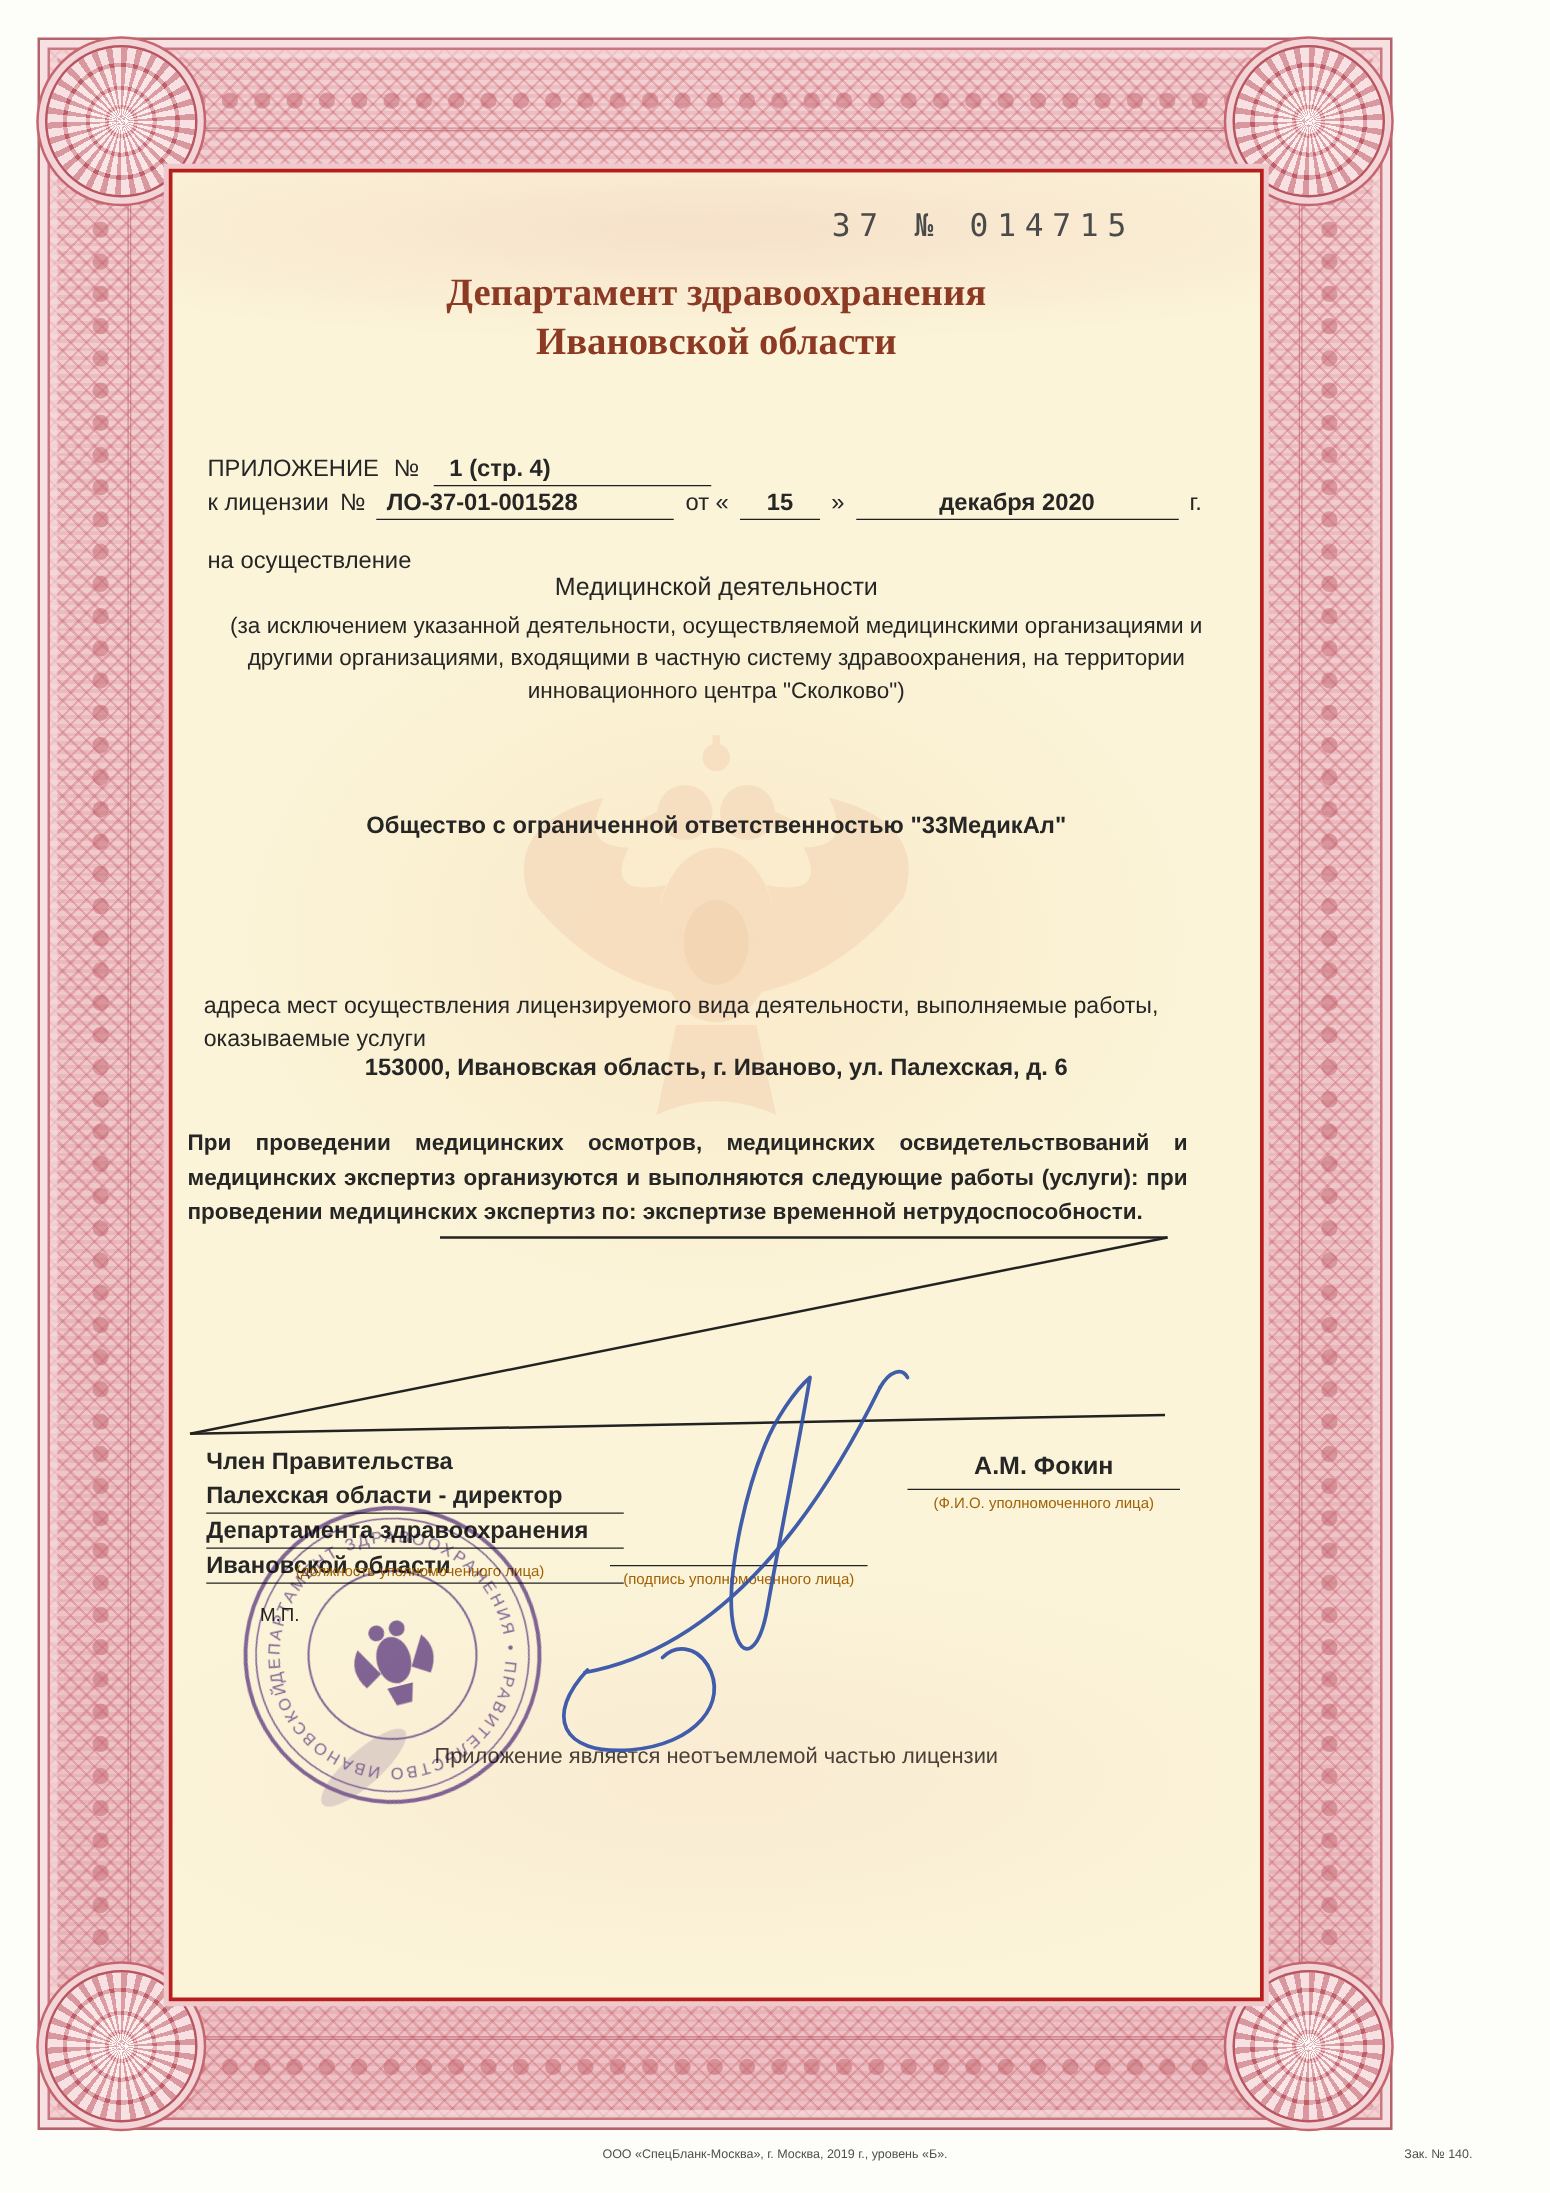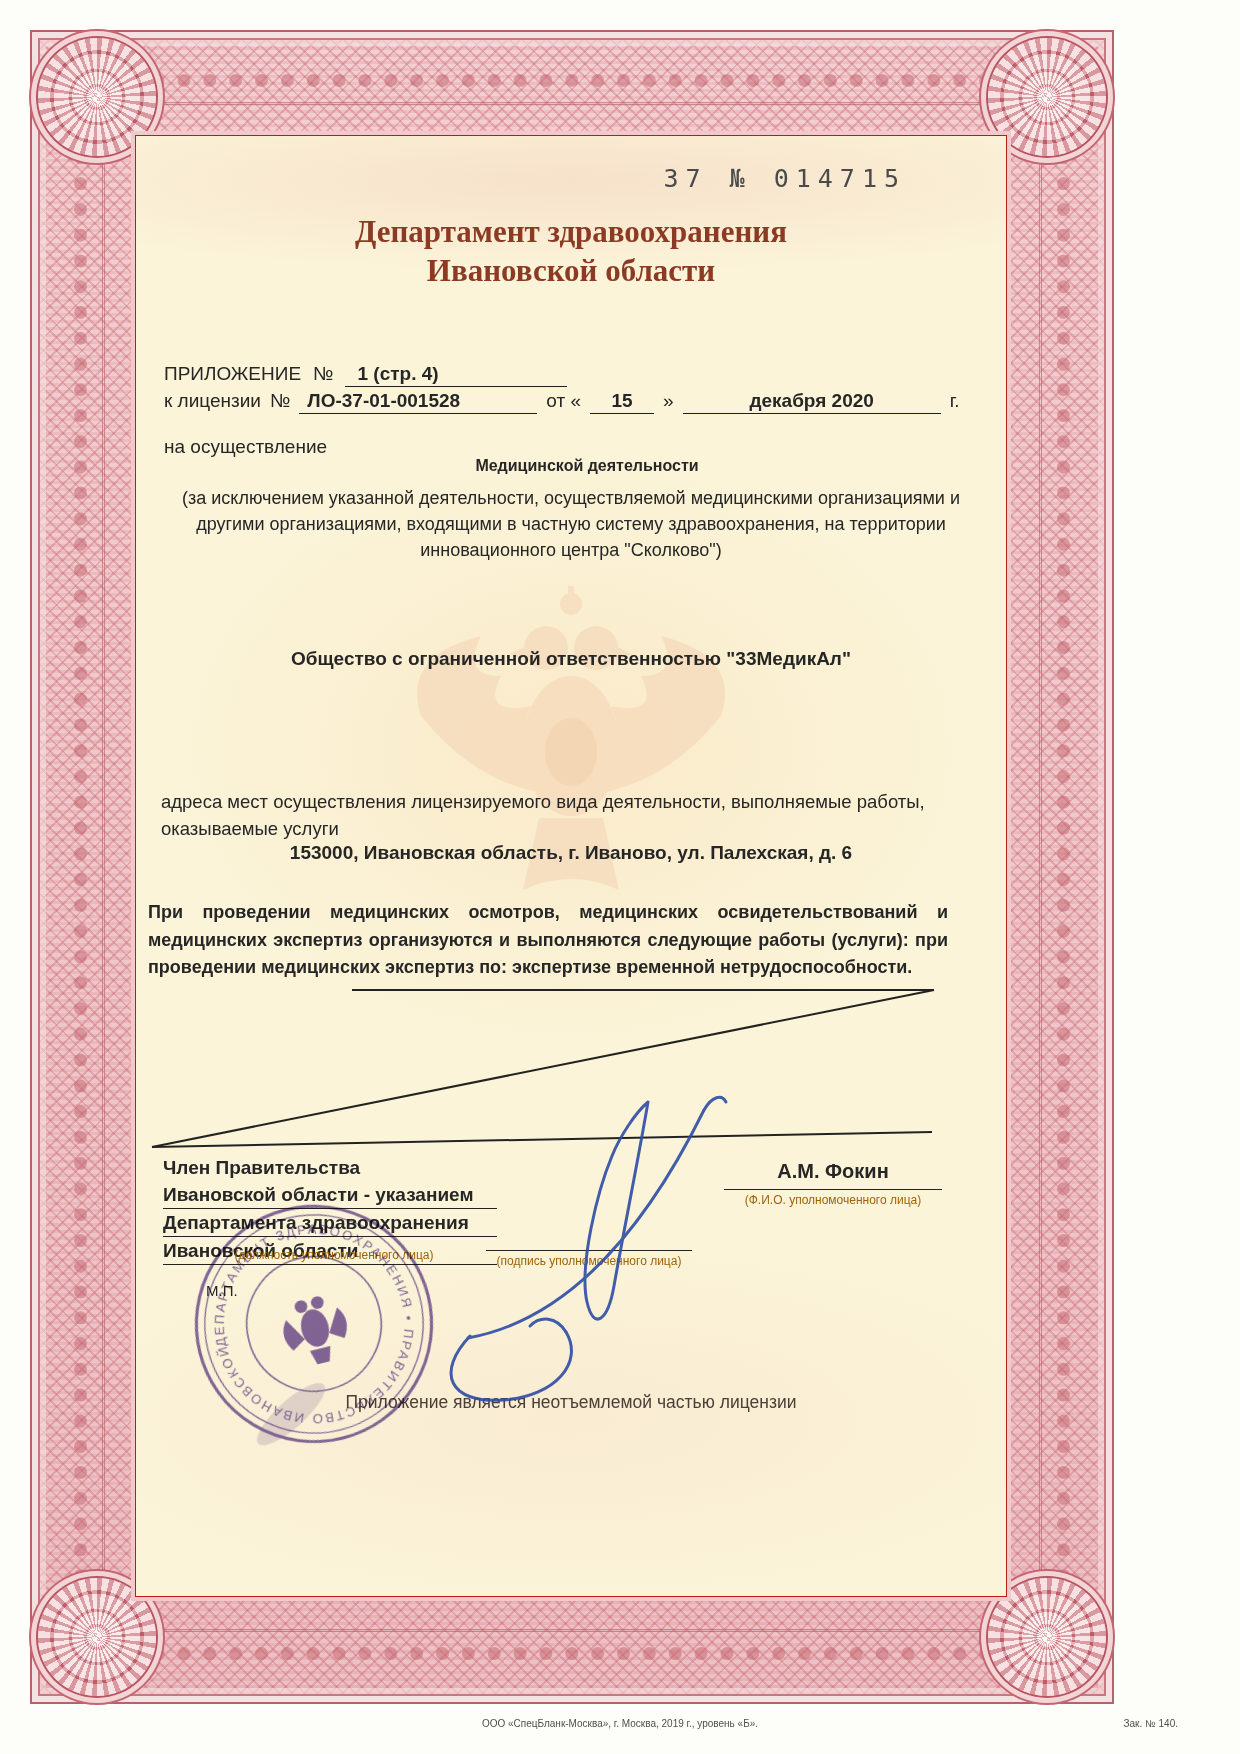--- a/index.html
+++ b/index.html
@@ -21,21 +21,21 @@
   .rosette{position:absolute;width:118px;height:118px;border-radius:50%;
     background:
       repeating-conic-gradient(from 0deg, rgba(184,85,96,.45) 0 5deg, rgba(255,246,246,.45) 5deg 12deg),
       radial-gradient(circle,#fff6f6 0 12%,#dd9aa0 12% 16%,#f9e4e5 16% 30%,#cf7b84 30% 34%,#f6d8da 34% 52%,#c4656f 52% 56%,#f3cfd2 56% 72%,#b85560 72% 76%,#f0c4c8 76% 100%);
     box-shadow:0 0 0 2px #b85560, 0 0 0 7px rgba(246,219,221,.95), 0 0 0 9px #c4656f;}
   .rosette.tl{left:6px;top:6px;} .rosette.tr{right:6px;top:6px;}
   .rosette.bl{left:6px;bottom:6px;} .rosette.br{right:6px;bottom:6px;}
 
   
   .inner{position:absolute;left:135px;top:135px;width:870px;height:1460px;
-    background:#fbf4d8;border:1px solid #b91c1c;box-shadow:0 0 0 4px #efc9cc;}
+    background:#fbf4d8;border:3px solid #b91c1c;box-shadow:0 0 0 4px #efc9cc;}
   .inner::before{content:"";position:absolute;inset:0;pointer-events:none;
     background:
       radial-gradient(900px 130px at 50% 45px, rgba(236,176,168,.28), transparent 70%),
       radial-gradient(560px 420px at 50% 42%, rgba(247,210,168,.30), transparent 72%),
       radial-gradient(700px 240px at 50% 88%, rgba(240,196,186,.18), transparent 75%);}
 
   .watermark{position:absolute;left:225px;top:430px;width:420px;height:400px;opacity:.5;}
 
   
   .serial{position:absolute;top:28px;right:100px;font-family:"DejaVu Sans Mono",monospace;
@@ -45,21 +45,21 @@
 
   .row{position:absolute;display:flex;align-items:baseline;gap:9px;font-size:19px;}
   .lbl{white-space:nowrap;}
   .blank{display:inline-block;border-bottom:1.6px solid #1f1f1f;font-weight:700;text-align:center;padding:0 4px 1px 4px;}
   .w210{width:206px;text-align:left;padding-left:12px;}
   .w235{width:226px;text-align:left;padding-left:8px;}
   .w58{width:56px;}
   .w255{width:250px;}
 
   .na-osush{position:absolute;left:28px;top:300px;font-size:19px;}
-  .act-title{position:absolute;left:0;top:321px;width:100%;text-align:center;font-weight:700;font-size:16px;padding-left:16px;}
+  .act-title{position:absolute;left:0;top:321px;width:100%;text-align:center;font-weight:400;font-size:20px;}
   .act-note{position:absolute;left:22px;top:349px;width:826px;text-align:center;font-size:18px;line-height:26px;}
 
   .issued{position:absolute;left:27px;top:468px;width:810px;font-size:18.5px;line-height:19px;}
   .issued .small{font-size:12.5px;color:#333;}
   .org-name{position:absolute;left:0;top:512px;width:100%;text-align:center;font-weight:700;font-size:19px;}
 
   .addr-label{position:absolute;left:25px;top:652px;width:800px;font-size:18.5px;line-height:27px;}
   .addr-value{position:absolute;left:0;top:706px;width:100%;text-align:center;font-weight:700;font-size:19px;}
 
   .works{position:absolute;left:12px;top:763px;width:800px;font-weight:700;font-size:18px;line-height:27.5px;text-align:justify;}
@@ -147,21 +147,21 @@
 
     <div class="org-name">Общество с ограниченной ответственностью "33МедикАл"</div>
 
     <div class="addr-label">адреса мест осуществления лицензируемого вида деятельности, выполняемые работы, оказываемые услуги</div>
     <div class="addr-value">153000, Ивановская область, г. Иваново, ул. Палехская, д. 6</div>
 
     <div class="works">При проведении медицинских осмотров, медицинских освидетельствований и медицинских экспертиз организуются и выполняются следующие работы (услуги): при проведении медицинских экспертиз по: экспертизе временной нетрудоспособности.</div>
 
     <div class="pos-block">
       <span class="pos-line">Член Правительства</span>
-      <span class="pos-line u">Ивановской области - указанием</span>
+      <span class="pos-line u">Палехская области - директор</span>
       <span class="pos-line u">Департамента здравоохранения</span>
       <span class="pos-line u">Ивановской области</span>
     </div>
     <div class="cap cap-left">(должность уполномоченного лица)</div>
 
     <div class="sig-col">
       <div class="cap">(подпись уполномоченного лица)</div>
     </div>
 
     <div class="fio-col">

